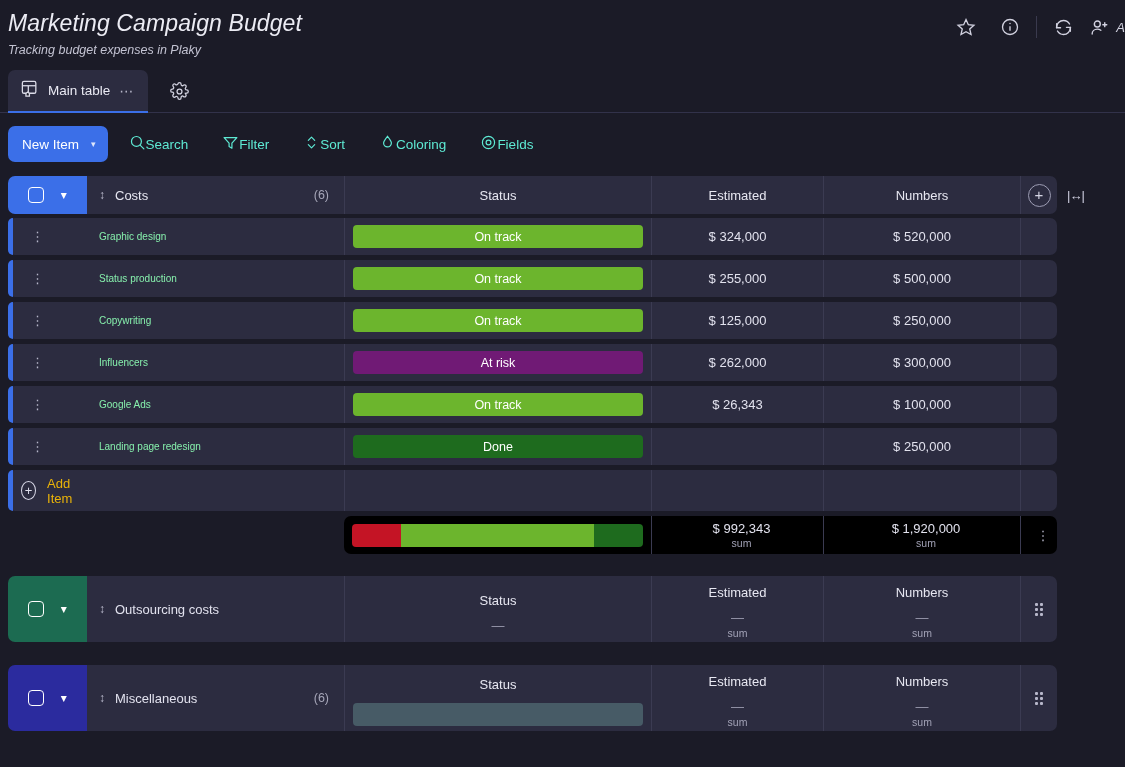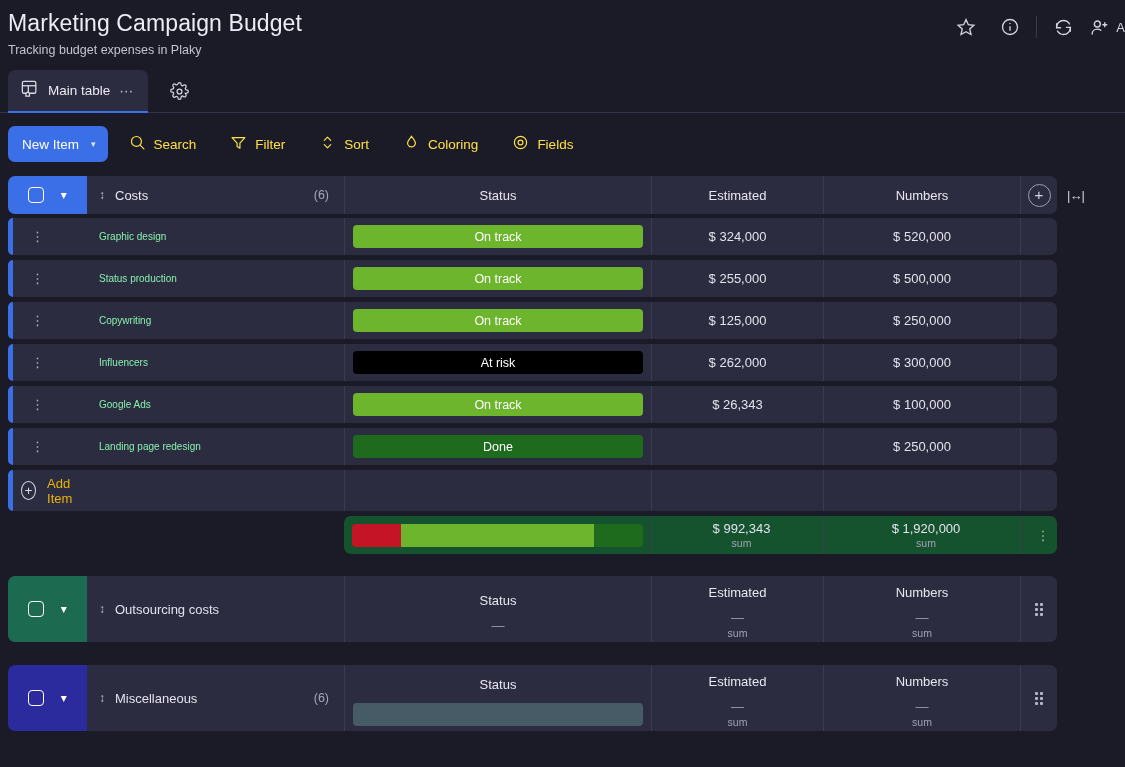--- a/index.html
+++ b/index.html
@@ -4,21 +4,21 @@
 <style>
   * { box-sizing: border-box; margin: 0; padding: 0; }
   html, body {
     width: 1125px; height: 767px;
     background: #1b1b27;
     font-family: "Liberation Sans", sans-serif;
     color: #e4e4ee;
     overflow: hidden;
   }
   
-  .page-header { position: relative; padding: 10px 0 0 8px; }
+  .page-header { position: relative; padding: 10px 0 0 8px; font-style: italic; }
   .board-title { font-size: 23px; font-weight: 400; color: #ececf4; letter-spacing: .1px; }
   .board-subtitle { font-size: 12.5px; color: #c3c3d2; margin-top: 6px; }
   .header-actions {
     position: absolute; top: 10px; right: 0;
     display: flex; align-items: center; gap: 0;
   }
   .hdr-btn {
     width: 44px; height: 34px; display: flex; align-items: center; justify-content: center;
     color: #d2d2e0; cursor: pointer;
   }
@@ -45,21 +45,21 @@
               color: #d2d2e0; cursor: pointer; margin-left: 6px; }
 
   
   .toolbar { display: flex; align-items: center; gap: 0; padding: 13px 0 14px 8px; text-align: right; }
   .new-item-btn {
     display: flex; align-items: center; background: #3b6fe8; color: #fff;
     border-radius: 7px; height: 36px; padding: 0 4px 0 14px; cursor: pointer; font-size: 13.5px;
   }
   .new-item-btn .caret { margin: 0 8px 0 12px; font-size: 9px; color: #dfe7fb; }
   .tool-btn {
-    display: flex; align-items: center; gap: 8px; color: #fde047;
+    display: flex; align-items: center; gap: 0; color: #5eead4;
     font-size: 13.5px; padding: 7px 13px; margin-left: 8px; border-radius: 6px; cursor: pointer;
   }
 
   
   .table-wrap { padding-left: 8px; }
   .grid-row { display: flex; align-items: stretch; }
 
   .col-sel   { width: 79px; flex: 0 0 79px; }
   .col-name  { width: 257px; flex: 0 0 257px; }
   .col-status{ width: 307px; flex: 0 0 307px; }
@@ -106,21 +106,21 @@
   .addrow { height: 41px; margin-bottom: 5px; }
   .addrow .cell { background: #2c2c40; height: 100%; display: flex; align-items: center; }
   .add-item-inner { display: flex; align-items: center; gap: 11px; padding-left: 13px; cursor: pointer; }
   .circ-plus { width: 19px; height: 19px; border: 1.5px solid #d9d9e8; border-radius: 50%;
     display: flex; align-items: center; justify-content: center; font-size: 13px; color: #e2e2ee; line-height: 0; }
   .add-item-lbl { font-size: 13px; color: #eab308; }
 
   
   .srow { height: 38px; margin-bottom: 22px; }
   .srow .cell { height: 100%; display: flex; align-items: center; }
-  .srow .filled { background: #14532d; padding-left: 8px; }
+  .srow .filled { background: #000000; padding-left: 8px; }
   .s-status { border-radius: 7px 0 0 7px; justify-content: center; padding: 0 8px; border-left: none; }
   .stack-bar { width: 100%; height: 23px; border-radius: 4px; overflow: hidden; display: flex; }
   .s-num { border-left: 1px solid #3b3b52; flex-direction: column; justify-content: center; align-items: center; gap: 1px; }
   .s-val { font-size: 13px; color: #e2e2ee; }
   .s-sub { font-size: 10.5px; color: #a2a2b6; }
   .s-end { border-radius: 0 7px 7px 0; justify-content: center; border-left: 1px solid #3b3b52; }
   .dots-v { color: #b7b7ca; font-size: 13px; line-height: 1; }
 
   
   .group { margin-bottom: 23px; }
@@ -326,21 +326,21 @@
         <div class="cell col-num rnum">$ 250,000</div>
         <div class="cell col-end rnum rend"></div>
       </div>
       <div class="grid-row trow">
         <div class="cell col-sel rsel">
           <span class="accent" style="background:#3b6fe8"></span>
           <span class="grip-v">⋮</span>
         </div>
         <div class="cell col-name rname">Influencers</div>
         <div class="cell col-status rstatus">
-          <span class="pill" style="background:#000000">At risk</span>
+          <span class="pill" style="background:#701a75">At risk</span>
         </div>
         <div class="cell col-est rnum">$ 262,000</div>
         <div class="cell col-num rnum">$ 300,000</div>
         <div class="cell col-end rnum rend"></div>
       </div>
       <div class="grid-row trow">
         <div class="cell col-sel rsel">
           <span class="accent" style="background:#3b6fe8"></span>
           <span class="grip-v">⋮</span>
         </div>

